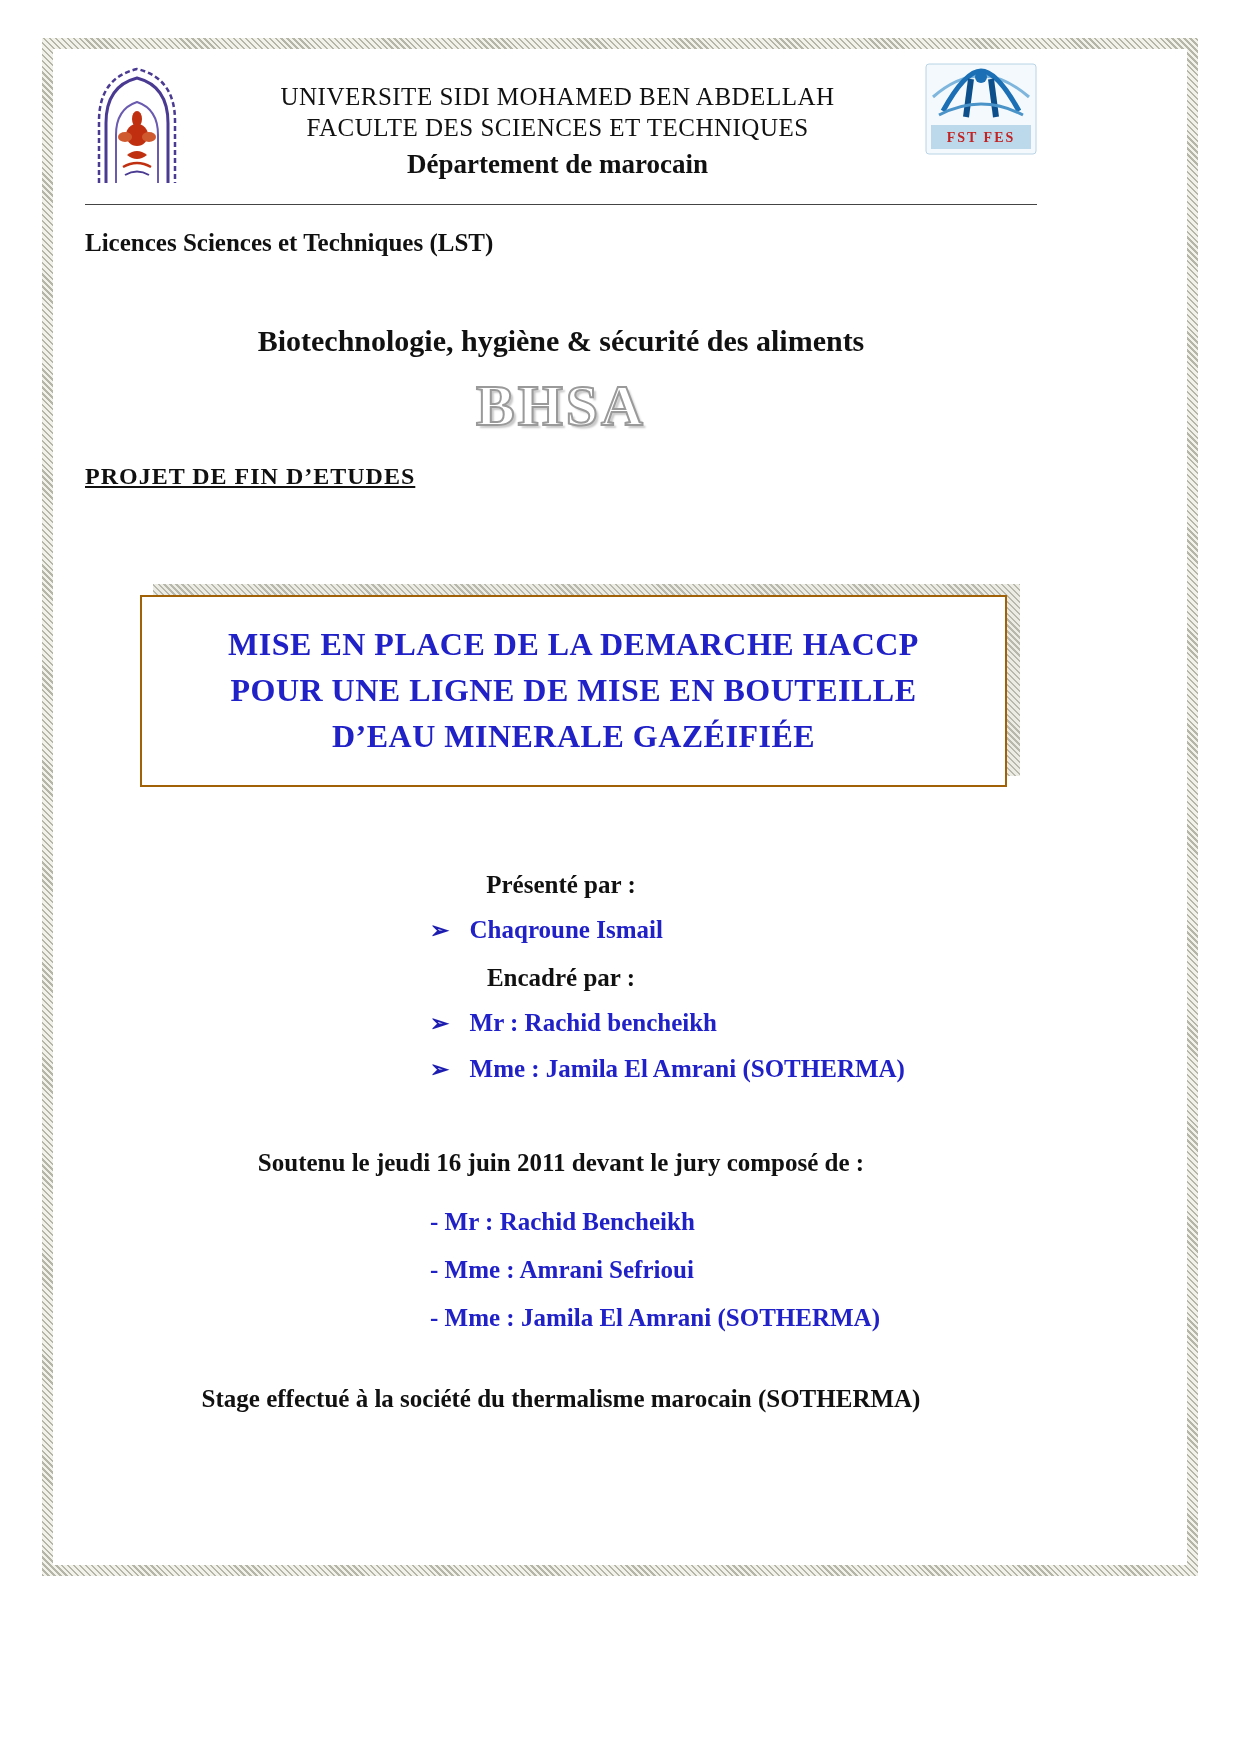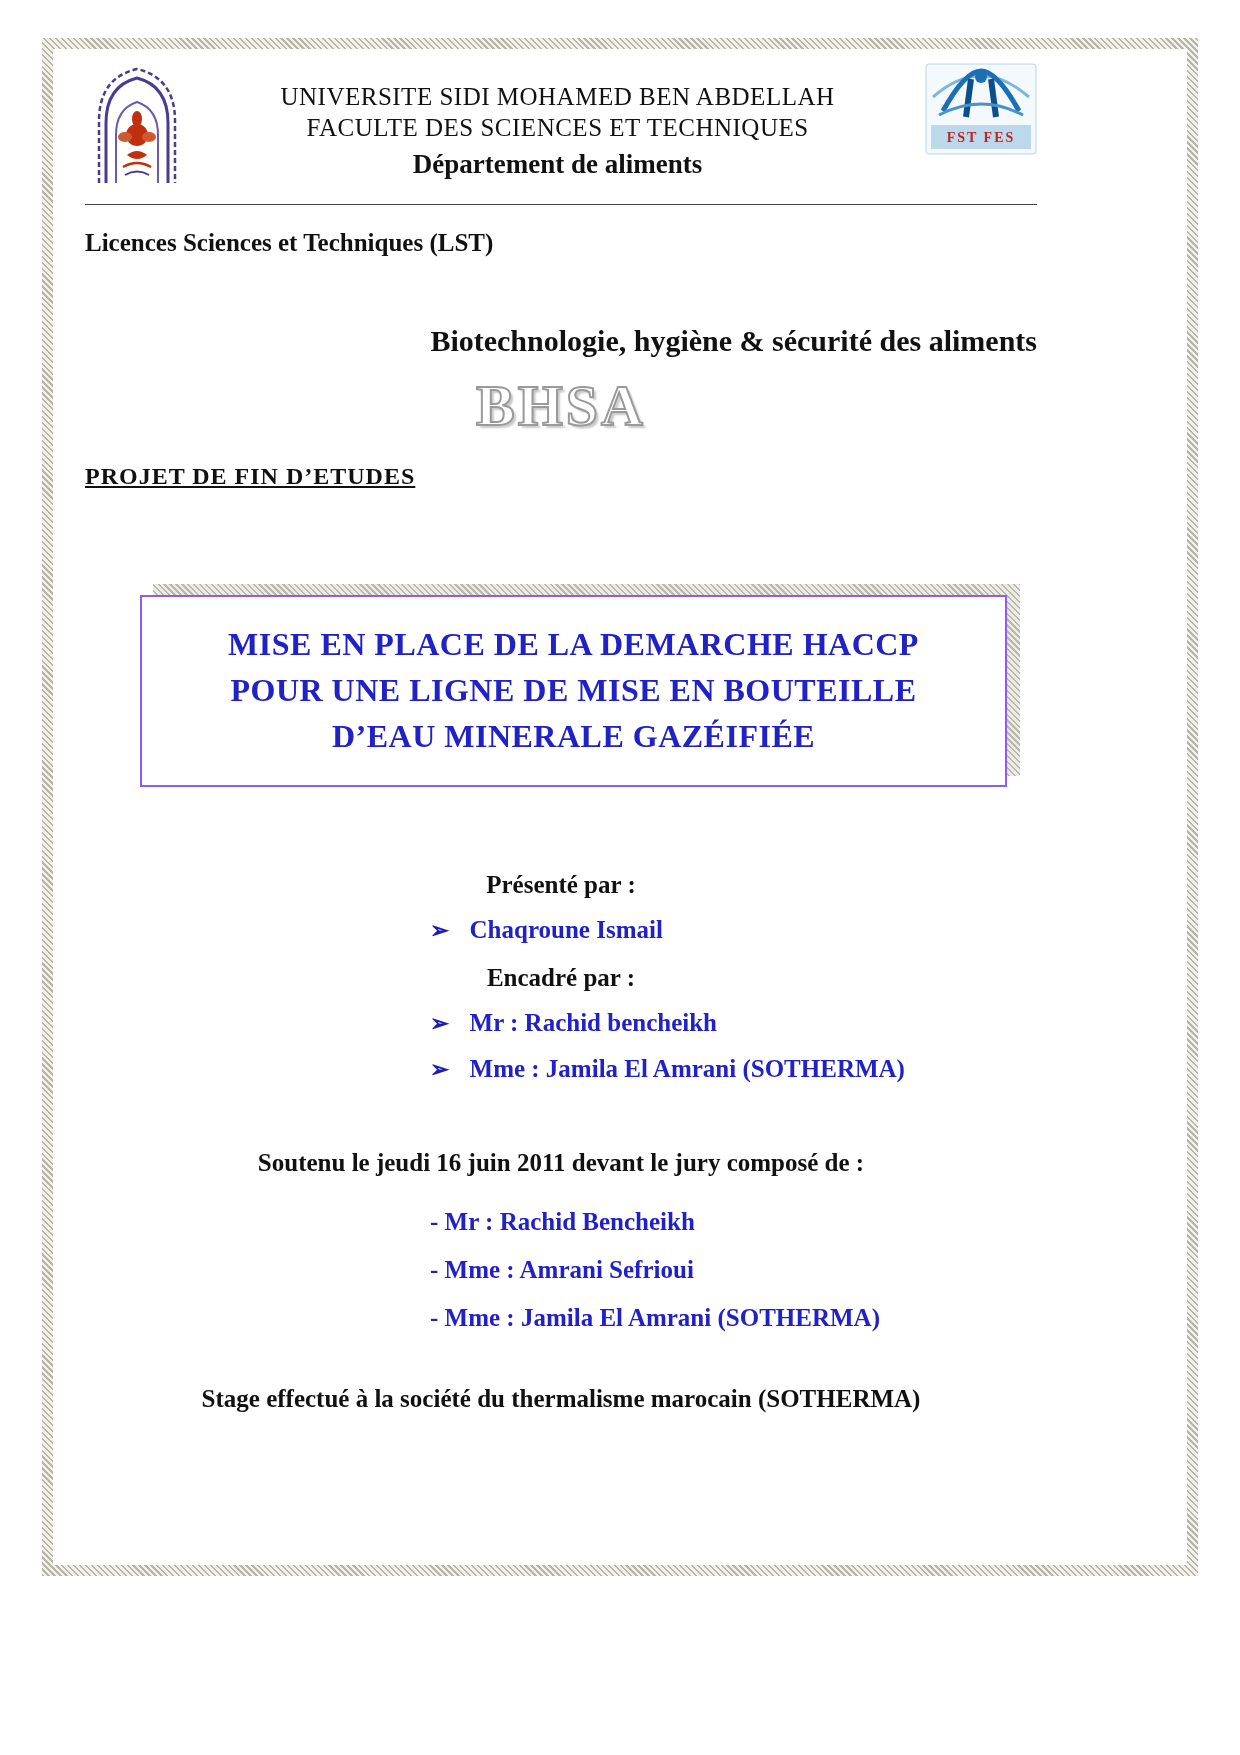--- a/index.html
+++ b/index.html
@@ -19,37 +19,37 @@
   
   .header { display:flex; align-items:flex-start; }
   .logo-left  { width:105px; flex:0 0 105px; margin-top:8px; }
   .logo-right { width:112px; flex:0 0 112px; margin-top:8px;text-decoration:underline; }
   .header-text { flex:1; text-align:center; padding-top:26px; }
   .u-line { font-size:25px; letter-spacing:.5px; line-height:31px; }
   .dept   { font-size:27px; font-weight:bold; line-height:36px; margin-top:3px; }
   .divider { border-bottom:1.5px solid #444; margin-top:12px; }
   
   .lst   { text-align:left; font-size:25px; font-weight:bold; margin-top:22px; line-height:31px; }
-  .biotech { text-align:right; font-size:30px; font-weight:bold; margin-top:64px; line-height:37px; }
+  .biotech { text-align:center; font-size:30px; font-weight:bold; margin-top:64px; line-height:37px; }
   .bhsa {
     text-align:center; margin-top:12px; line-height:70px;
     font-family:Liberation Serif, serif; font-weight:bold; font-size:58px; letter-spacing:3px;
     color:#ffffff; -webkit-text-stroke:2px #9a9a9a;
     text-shadow:3px 3px 2px #c9c9c9;
   }
   .pfe { text-align:left; font-size:24px; font-weight:bold; letter-spacing:1px;
          text-decoration:underline; margin-top:16px; line-height:38px; }
   
   .title-wrap { position:relative; margin:100px 30px 0 55px; }
   .title-shadow {
     position:absolute; top:-11px; left:13px; right:-13px; bottom:11px;
     background:repeating-linear-gradient(45deg,#b8b8ac 0 1.6px,#edece4 1.6px 4.2px);
   }
   .title-box {
-    position:relative; background:#ffffff; border:2px solid #8b5cf6;
+    position:relative; background:#ffffff; border:2px solid #a16207;
     padding:24px 8px 26px; text-align:center;
   }
   .title-line { color:#2121c8; font-size:32px; font-weight:bold; line-height:46px; letter-spacing:.5px; }
   
   .center-label { text-align:center; font-size:25px; font-weight:bold; line-height:31px; }
   .presente { margin-top:82px; }
   .encadre  { margin-top:16px; }
   .bullet-list { margin-left:345px; margin-top:12px; }
   .bullet-item { font-size:25px; font-weight:bold; color:#2121c8; line-height:31px; margin-top:14px; }
   .bullet-item .arrow { color:#1c1cb0; margin-right:14px; font-size:23px; }
@@ -79,21 +79,21 @@
             <ellipse cx="64" cy="74" rx="7" ry="5" fill="#d05a30"></ellipse>
             <path d="M42,92 Q52,84 62,92 Q52,100 42,92 Z" fill="#c03010"></path>
             <path d="M38,104 Q52,96 66,104" stroke="#c03010" stroke-width="2.5" fill="none"></path>
             <path d="M40,112 Q52,105 64,112" stroke="#4a3a92" stroke-width="2" fill="none"></path>
           </svg>
         </div>
 
         <div class="header-text">
           <div class="u-line">UNIVERSITE SIDI MOHAMED BEN ABDELLAH</div>
           <div class="u-line">FACULTE DES SCIENCES ET TECHNIQUES</div>
-          <div class="dept">Département de aliments</div>
+          <div class="dept">Département de marocain</div>
         </div>
 
         <div class="logo-right">
           <svg viewBox="0 0 112 92" width="112" height="92">
             <rect x="1" y="1" width="110" height="90" rx="3" fill="#f3f9fd" stroke="#b9d4e6" stroke-width="1"></rect>
             <path d="M8,34 Q56,-8 104,34" fill="none" stroke="#7fb6dd" stroke-width="3"></path>
             <path d="M18,48 Q40,8 56,8 Q72,8 94,48" fill="none" stroke="#1a6fb5" stroke-width="5"></path>
             <path d="M46,16 L41,54" stroke="#0d4f8b" stroke-width="6"></path>
             <path d="M66,16 L71,54" stroke="#0d4f8b" stroke-width="6"></path>
             <circle cx="56" cy="14" r="6" fill="#1a6fb5"></circle>

